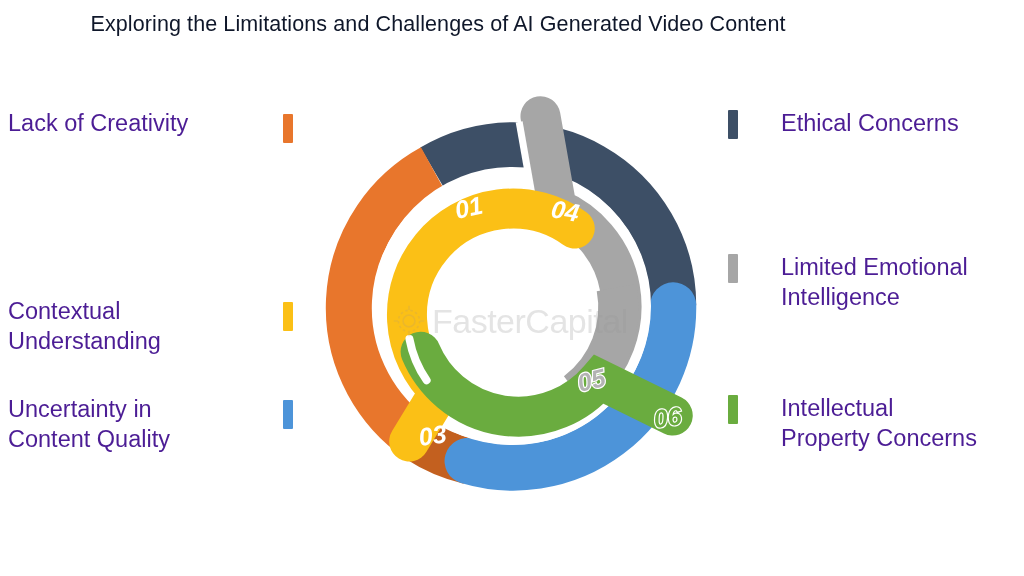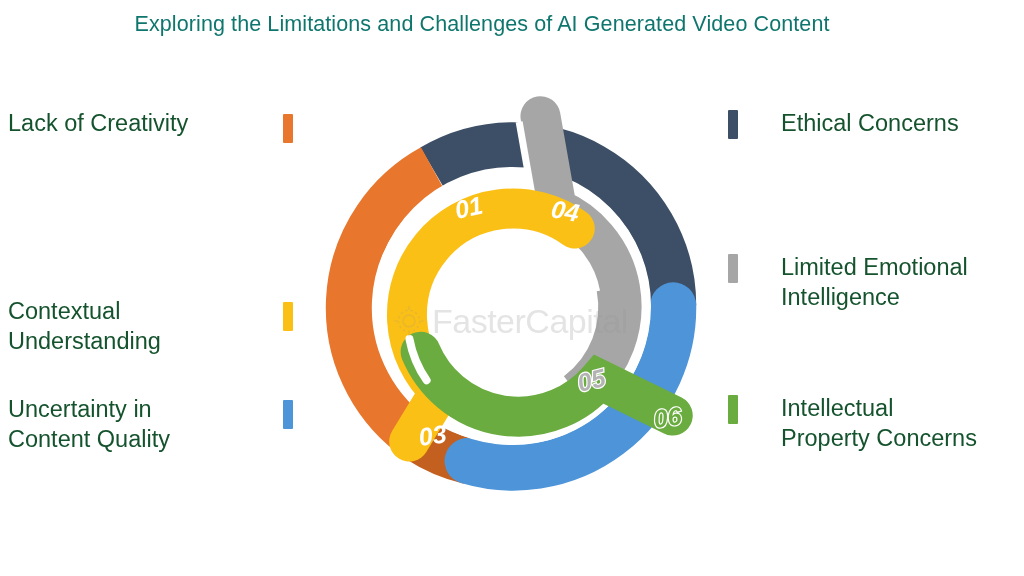--- a/index.html
+++ b/index.html
@@ -17,23 +17,22 @@
   }
   #page-title {
     position: absolute;
     left: 0;
     top: 12px;
     width: 876px;
     text-align: center;
     font-size: 21.5px;
     font-weight: 400;
     letter-spacing: 0.1px;
-    color: #0f766e;
-    font-family: "Liberation Sans", sans-serif;
-    padding-left: 44px;
+    color: #0f172a;
+    font-family: "Liberation Sans", sans-serif;
   }
 
   
   .label-col {
     position: absolute;
     top: 0;
     width: 300px;
     height: 576px;
   }
   #labels-left  { left: 8px; }
@@ -44,21 +43,21 @@
     display: flex;
     align-items: flex-start;
   }
   #labels-left .label-item  { flex-direction: row; justify-content: flex-start; width: 292px; }
   #labels-right .label-item { flex-direction: row; justify-content: flex-start; width: 296px; gap: 33px; }
 
   .label-text {
     font-size: 23.5px;
     line-height: 30px;
     font-weight: 400;
-    color: #14532d;
+    color: #4c1d95;
     white-space: pre-line;
     font-family: "Liberation Sans", sans-serif;
   }
   #labels-left .label-text  { order: 1; }
   #labels-left .marker      { order: 2; margin-left: 0; }
   #labels-right .marker     { margin-right: 10px; }
 
   .marker {
     flex: 0 0 auto;
     width: 10px;

